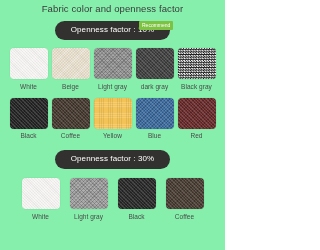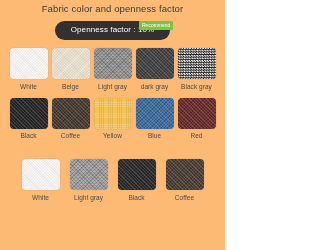--- a/index.html
+++ b/index.html
@@ -13,21 +13,21 @@
     overflow: hidden;
     font-family: "Liberation Sans", sans-serif;
     color: #333333;
     position: relative;
   }
 
   .page {
     width: 225px;
     height: 250px;
     position: relative;
-    background: #fdba74;
+    background: #86efac;
   }
 
   
   .page-title {
     text-align: center;
     font-size: 9.5px;
     color: #3a3a3a;
     letter-spacing: 0.1px;
     padding-top: 3px;
     line-height: 12px;
@@ -217,20 +217,23 @@
     <div class="cell" style="margin:0 2px">
       <div class="swatch w-diamond" style="background:#6e2e2e">
         <div class="weave"></div>
       </div>
       <div class="label">Red</div>
     </div>
   </div>
 
   <div class="spacer-e"></div>
 
+  <div class="pill-wrap">
+    <div class="pill">Openness factor : 30%</div>
+  </div>
 
   <div class="spacer-d"></div>
 
   <div class="row">
     <div class="cell" style="margin:0 5px">
       <div class="swatch w-fine" style="background:#f4f3f1">
         <div class="weave"></div>
       </div>
       <div class="label">White</div>
     </div>

